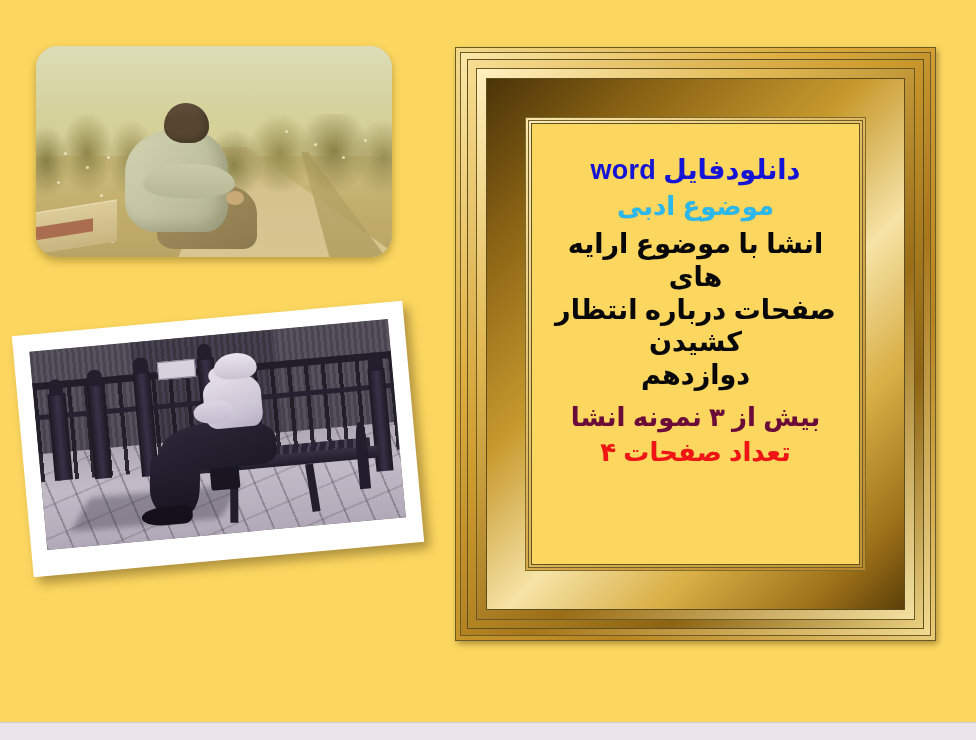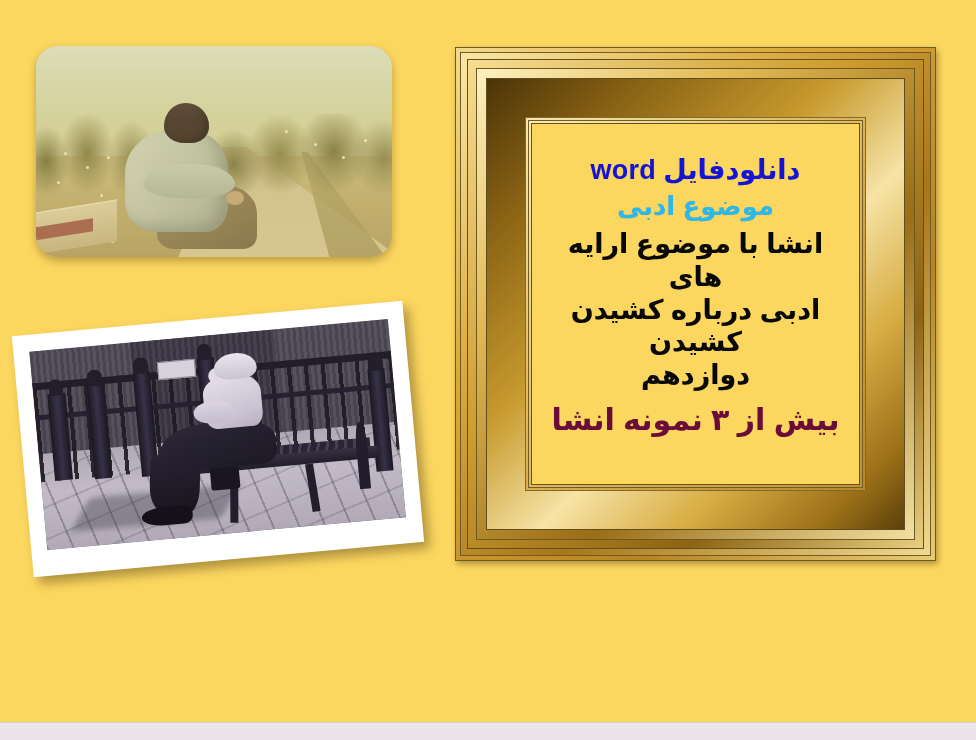--- a/index.html
+++ b/index.html
@@ -340,21 +340,21 @@
     background: linear-gradient(180deg, rgba(235,232,245,.10), rgba(120,110,140,.16));
     mix-blend-mode: multiply;
   }
 
   
   .gold-frame {
     position: absolute;
     left: 455px;
     top: 47px;
     width: 481px;
-    height: 514px;
+    height: 594px;
     box-sizing: border-box;
     background: linear-gradient(135deg,#f2d98b 0%, #d9a73a 35%, #b8841f 70%, #e8cb77 100%);
     border: 1px solid #6b5a24;
     box-shadow: 2px 3px 6px rgba(80,60,15,.45);
   }
   .band {
     position: absolute;
     box-sizing: border-box;
   }
   .b1 {
@@ -418,21 +418,21 @@
     line-height: 1.22;
     width: 100%;
     padding: 0 6px;
     box-sizing: border-box;
     white-space: pre-line;
     text-shadow: 0 0 1px rgba(0,0,0,.18);
   }
   .line-download { font-size: 27px; color: #1414d8; margin-bottom: 4px; letter-spacing: .2px; }
   .line-subject  { font-size: 26px; color: #2bb8ef; margin-bottom: 5px; }
   .line-body     { font-size: 27px; color: #080808; margin-bottom: 3px; }
-  .line-samples  { font-size: 30px; color: #6b0b3a; margin-top: 7px; margin-bottom: 3px; }
+  .line-samples  { font-size: 26px; color: #6b0b3a; margin-top: 7px; margin-bottom: 3px; }
   .line-editable { font-size: 26px; color: #0a8a2a; margin-bottom: 3px; }
   .line-pages    { font-size: 26px; color: #f01414; }
 </style>
 </head>
 <body>
 
 <div id="slide">
 
   <div class="canvas"></div>
 
@@ -521,23 +521,24 @@
       <div class="inner-lip"></div>
     </div>
     <div class="band b5"></div>
 
     <div class="frame-panel">
       <div class="txt line-download">دانلودفایل word</div>
 
       <div class="txt line-subject">موضوع ادبی</div>
 
       <div class="txt line-body">انشا با موضوع ارایه های
-ادبی درباره کشیدن کشیدن
+صفحات درباره انتظار کشیدن
 دوازدهم</div>
 
       <div class="txt line-samples">بیش از ۳ نمونه انشا</div>
 
 
+      <div class="txt line-pages">تعداد صفحات ۴</div>
     </div>
   </div>
 
   <div class="bottom-strip"></div>
 </div>
 
 </body></html>

